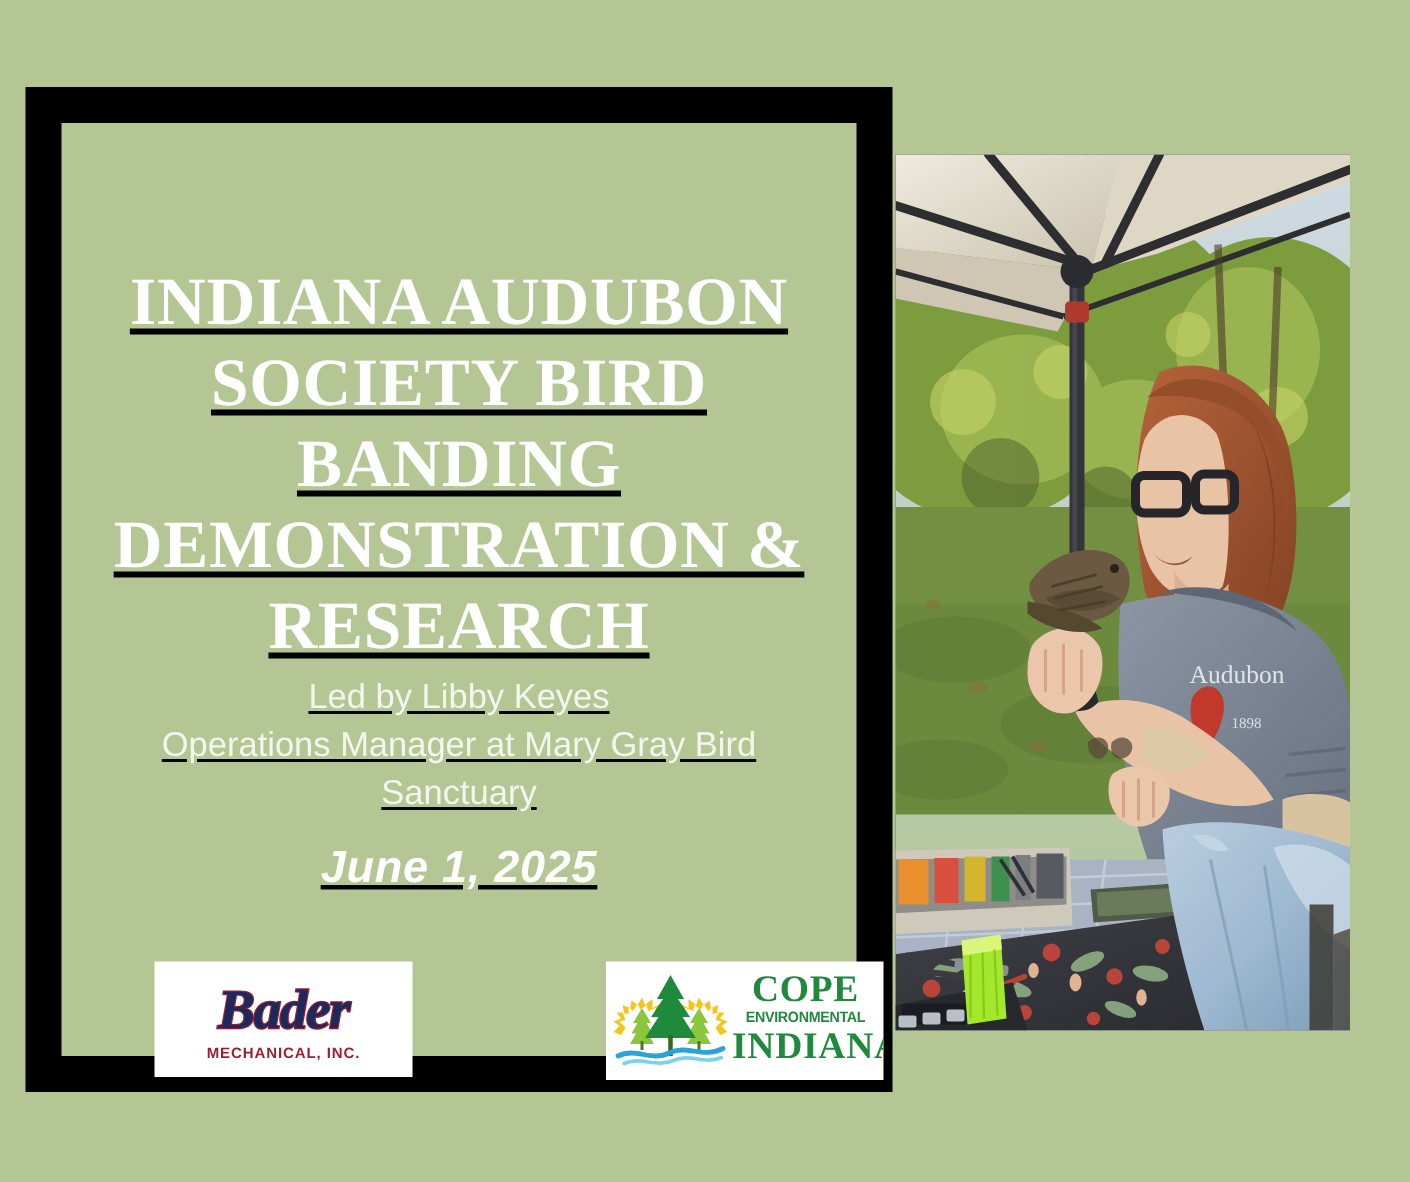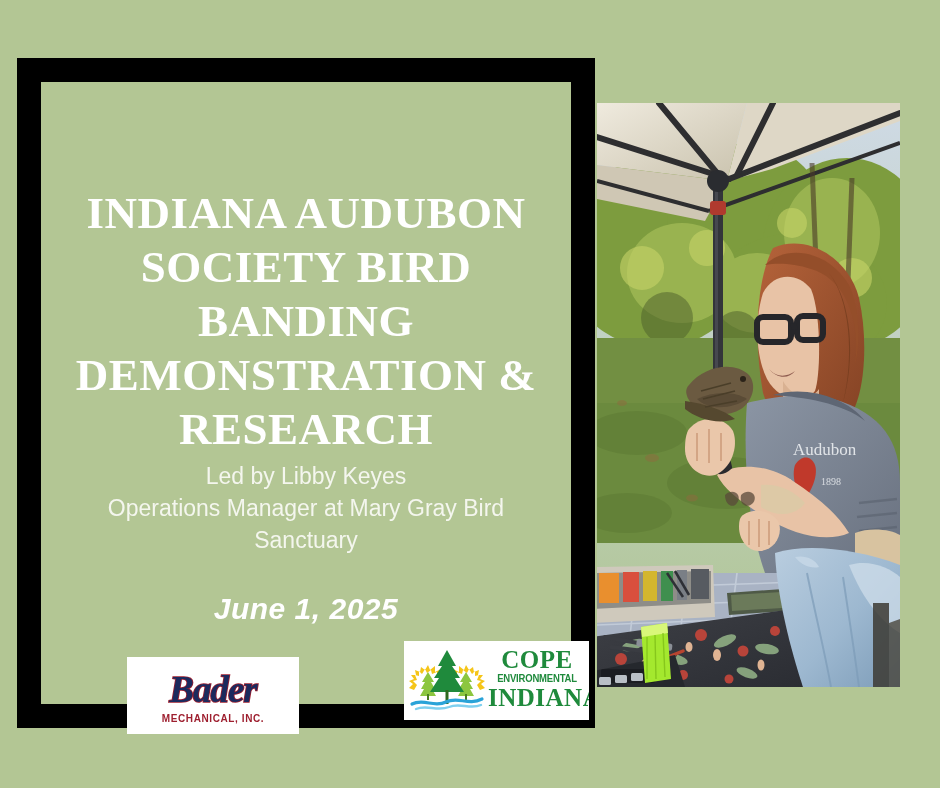--- a/index.html
+++ b/index.html
@@ -35,23 +35,24 @@
     top: 24px;
     right: 24px;
     bottom: 24px;
     background: #b3c694;
   }
 
   
   #text-block {
     position: absolute;
     left: 0;
-    top: 16px;
+    top: 4px;
     width: 530px;
     padding: 0 16px;
+    text-decoration: underline;
   }
 
   #event-title {
     font-family: "Liberation Serif", serif;
     font-weight: 700;
     font-size: 45px;
     line-height: 54px;
     letter-spacing: 0.5px;
     color: #ffffff;
     text-align: center;
@@ -73,42 +74,41 @@
     font-family: "Liberation Sans", sans-serif;
     font-weight: 700;
     font-style: italic;
     font-size: 30px;
     line-height: 46px;
     color: #ffffff;
     text-align: center;
     letter-spacing: 0.5px;
   }
 
-  #datetime-block { margin-top: 30px; }
+  #datetime-block { margin-top: 12px; }
 
   
   #sponsors {
     position: absolute;
     left: 0;
     top: 559px;
     width: 530px;
   }
 
   .logo-card {
     position: absolute;
     background: #ffffff;
     overflow: hidden;
   }
 
   #bader-logo-card {
     left: 62px;
-    top: 16px;
+    top: 0;
     width: 172px;
     height: 77px;
-    margin-left: 24px;
   }
 
   #cope-logo-card {
     left: 363px;
     top: 0;
     width: 185px;
     height: 79px;
   }
 
   

